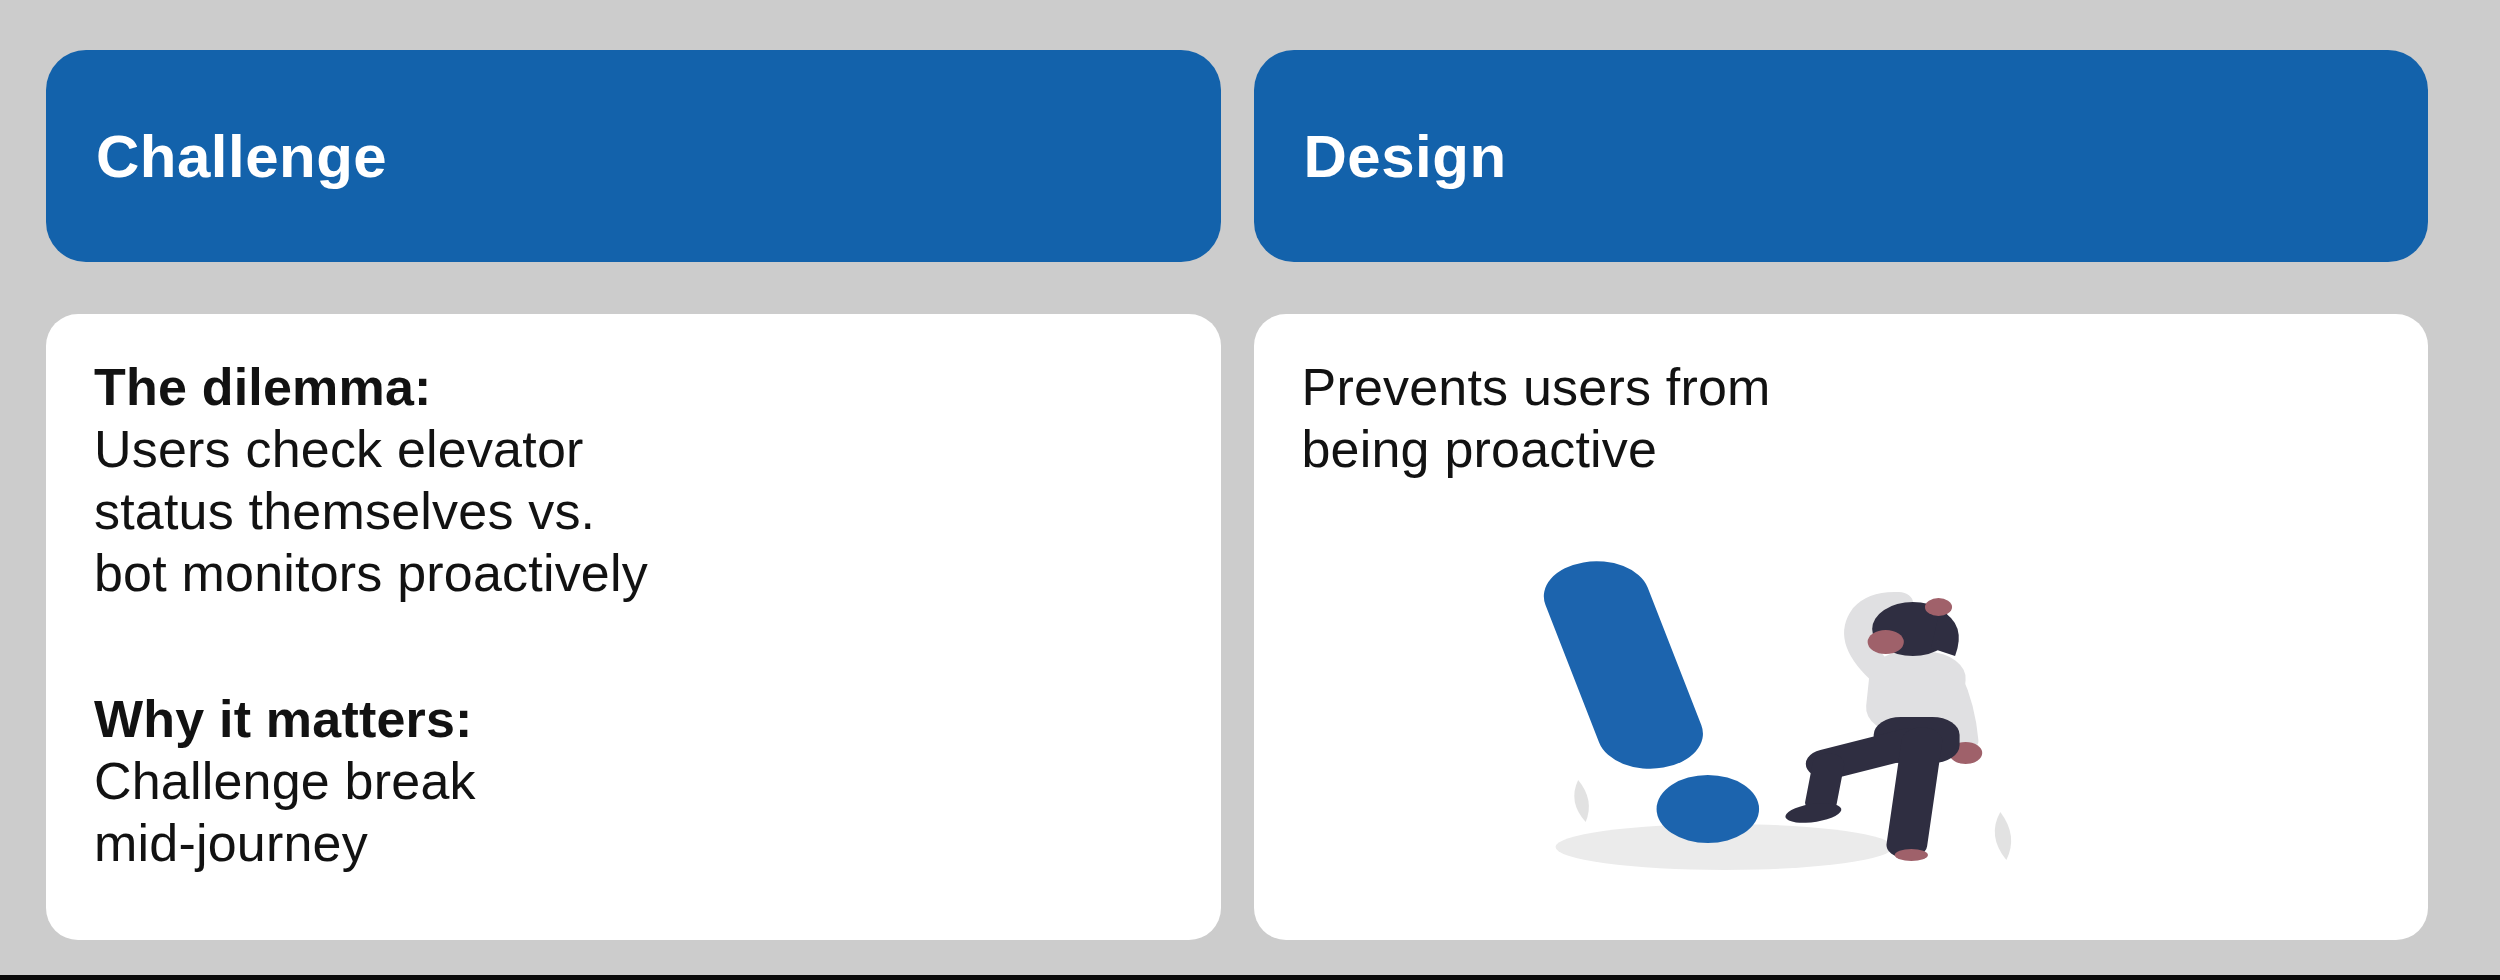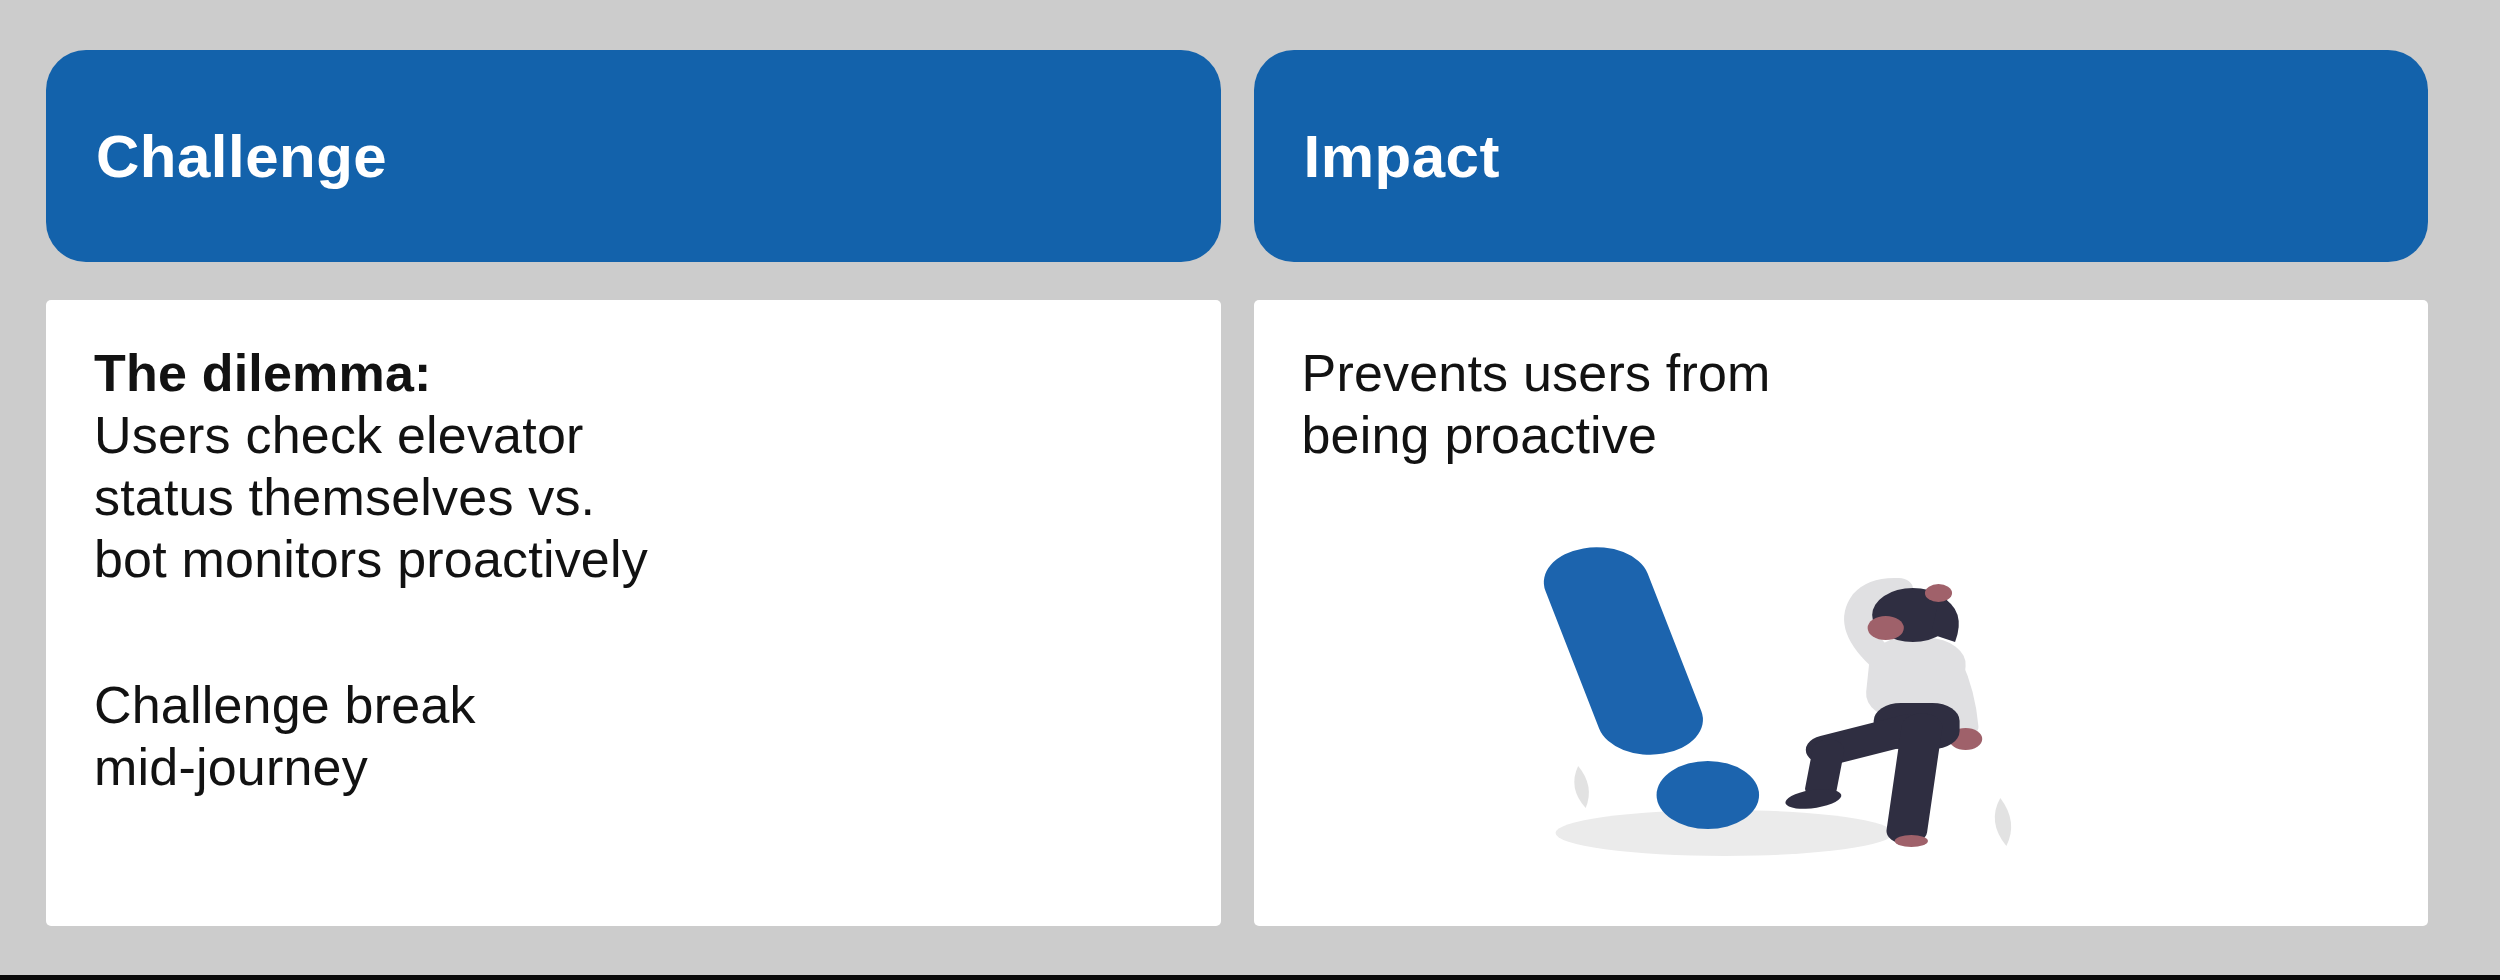--- a/index.html
+++ b/index.html
@@ -19,23 +19,23 @@
   .col-header{
     height:212px;flex:0 0 212px;
     background:var(--header_bg,#1362ab);
     color:var(--header_text,#fff);
     border-radius:40px;
     display:flex;align-items:center;
     padding:0 50px;box-sizing:border-box;
     font-size:60px;font-weight:700;letter-spacing:0.5px;
   }
   .card{
-    margin-top:38px;height:626px;flex:0 0 626px;
+    margin-top:52px;height:626px;flex:0 0 626px;
     background:var(--card_bg,#fff);
-    border-radius:5px;
+    border-radius:32px;
     box-sizing:border-box;
     padding:42px 48px;
     font-size:52px;line-height:62px;letter-spacing:0.2px;
     color:var(--text,#111);
     position:relative;overflow:hidden;
   }
   .pre{white-space:pre-line;}
   .block-title{font-weight:700;}
   .block + .block{margin-top:84px;}
   .illo{
@@ -67,30 +67,31 @@
       <span>Challenge</span>
     </div>
     <div class="card">
       <div class="block">
         <div class="block-title">The dilemma:</div>
         <div class="pre">Users check elevator
 status themselves vs.
 bot monitors proactively</div>
       </div>
       <div class="block">
+        <div class="block-title">Why it matters:</div>
         <div class="pre">Challenge break
 mid-journey</div>
       </div>
     </div>
   </div>
 
 
   <div class="col">
     <div class="col-header">
-      <span>Impact</span>
+      <span>Design</span>
     </div>
     <div class="card">
       <div class="pre">Prevents users from
 being proactive</div>
 
       <svg class="illo" viewBox="1671 300 779 626" preserveAspectRatio="none">
 
         <path class="i-grass" d="M1891,808 q-12,-20 -5,-42 q11,20 5,42 z"></path>
         <path class="i-grass" d="M2170,846 q-13,-24 -4,-48 q12,24 4,48 z"></path>
 

